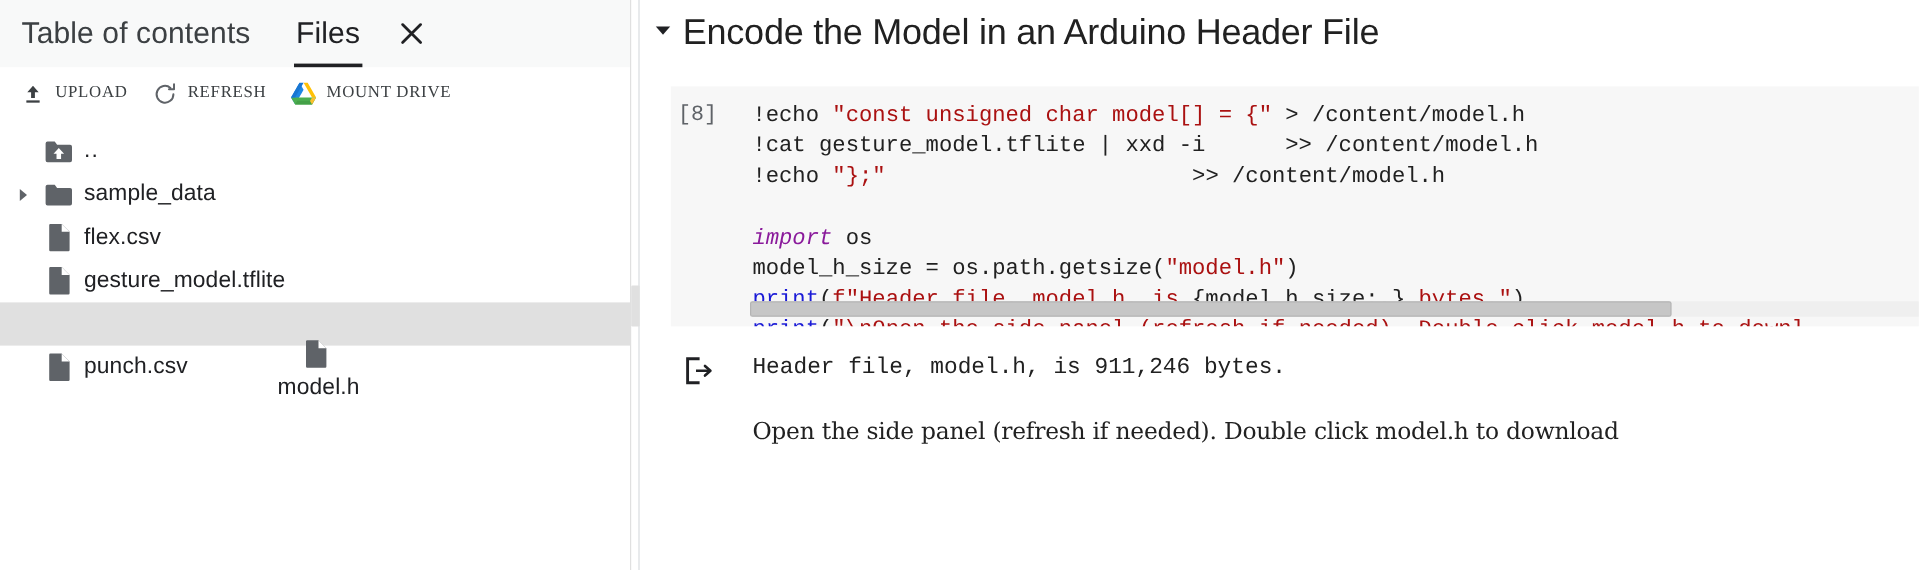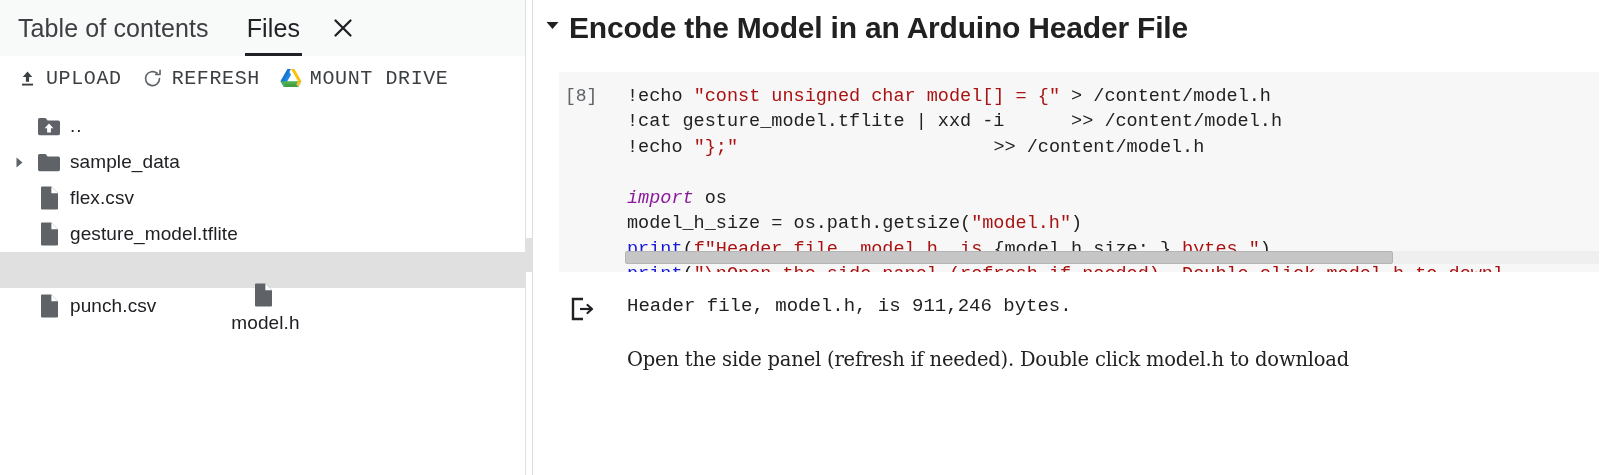--- a/index.html
+++ b/index.html
@@ -53,26 +53,26 @@
     height: 44px;
     display: flex; align-items: center;
     padding-left: 10px;
     gap: 4px;
     background: #ffffff;
   }
   .tb-btn {
     display: flex; align-items: center;
     gap: 8px;
     padding: 4px 10px 4px 6px;
-    font-size: 20px;
+    font-size: 14px;
     color: #3c4043;
     letter-spacing: .6px;
     cursor: pointer;
     background: none; border: none;
-    font-family: Liberation Mono, monospace;
+    font-family: Liberation Serif, serif;
     white-space: nowrap;
   }
   .tb-icon { width: 22px; height: 22px; display:flex; align-items:center; justify-content:center; flex:0 0 22px;}
 
   .file-list {
     flex: 1;
     padding-top: 8px;
     background: #ffffff;
     overflow: hidden;
   }
@@ -129,21 +129,21 @@
     display: flex; align-items: flex-start;
     padding: 6px 0 0 2px;
   }
   .caret {
     width: 34px; flex: 0 0 34px;
     display: flex; align-items: center; justify-content: center;
     padding-top: 14px;
     cursor: pointer;
   }
   .md-title {
-    font-size: 30px; font-weight: bold;
+    font-size: 30px; font-weight: normal;
     color: #212121; letter-spacing: -.2px;
     line-height: 1.45;
     white-space: nowrap;
   }
   .md-para {
     margin: 12px 0 0 38px;
     font-size: 20.5px; color: #212121;
     line-height: 1.62;
     max-width: 945px;
   }

